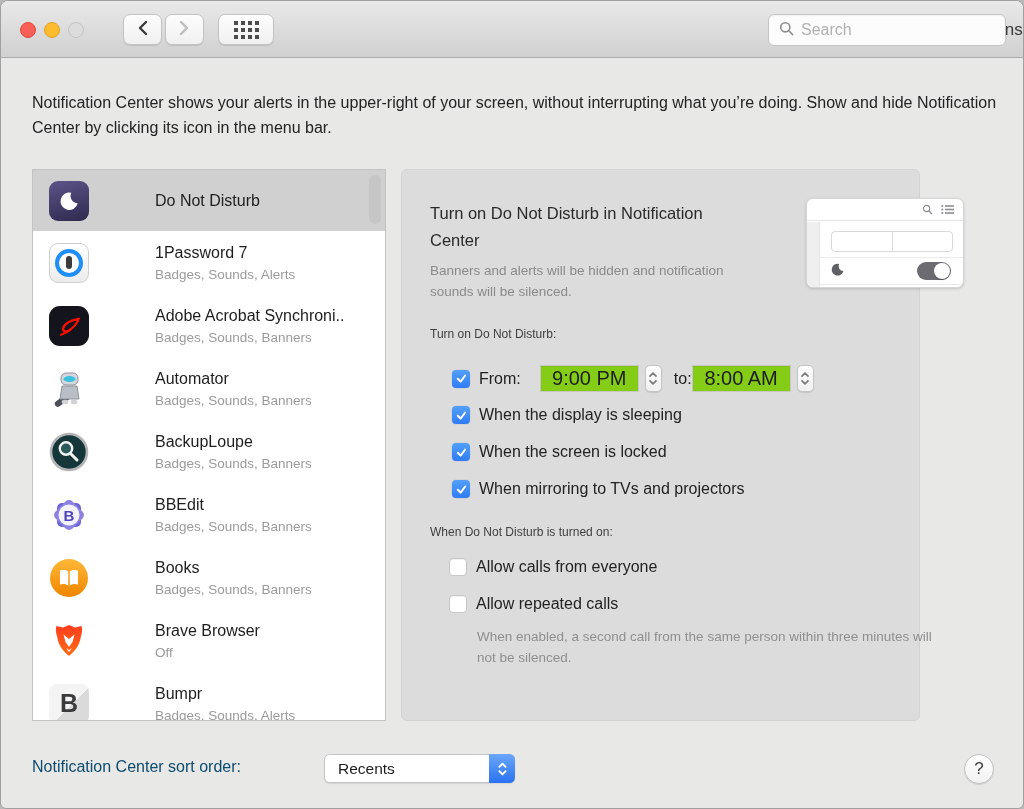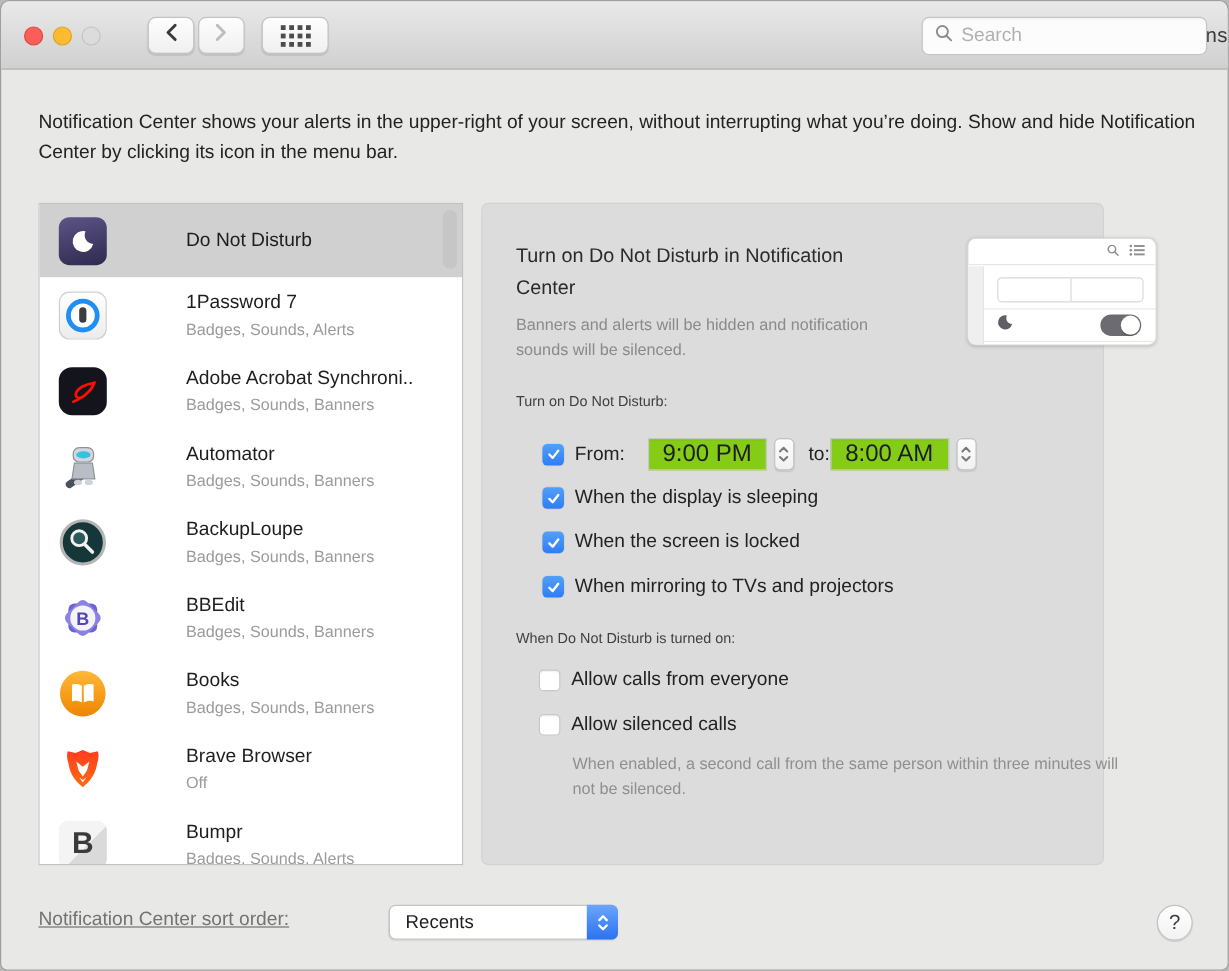--- a/index.html
+++ b/index.html
@@ -118,21 +118,21 @@
   .nc-seg { position:absolute; left:24px; top:32px; width:122px; height:21px;
             border:1px solid #d9d9d9; border-radius:4px; }
   .nc-seg::after { content:""; position:absolute; left:50%; top:0; bottom:0; width:1px; background:#d9d9d9; }
   .nc-togglerow { position:absolute; left:13px; right:0; top:58px; height:28px;
             border-top:1px solid #e9e9e9; border-bottom:1px solid #e9e9e9;
             display:flex; align-items:center; justify-content:space-between; padding:0 12px 0 10px; }
   .nc-toggle { width:34px; height:18px; border-radius:9px; background:#6b6b71; position:relative; }
   .nc-knob { position:absolute; right:1px; top:1px; width:16px; height:16px; border-radius:50%;
              background:#fff; box-shadow:0 1px 1px rgba(0,0,0,.3); }
   
-  .footer-label { position:absolute; left:31px; top:757px; font-size:16px; color:#737373;text-decoration:underline; }
+  .footer-label { position:absolute; left:31px; top:757px; font-size:16px; color:#0c4a6e; }
   .popup {
     position:absolute; left:323px; top:753px; width:191px; height:29px;
     background:#fff; border:1px solid #c4c4c4; border-radius:5.5px;
     display:flex; align-items:center; box-shadow:0 1px 1px rgba(0,0,0,.08);
   }
   .popup-value { font-size:15.5px; color:#1d1d1d; padding-left:13px; flex:1; }
   .popup-cap {
     width:26px; height:29px; margin:-1px -1px -1px 0; border-radius:0 5.5px 5.5px 0;
     background:linear-gradient(#6aa6f9,#2a72f1);
     display:flex; align-items:center; justify-content:center;
@@ -432,21 +432,21 @@
     </div>
 
     <div class="sec-label" style="top:355px">When Do Not Disturb is turned on:</div>
 
     <div class="check-row sub" style="top:388px">
       <span class="cb unchecked"></span>
       <span class="cb-label">Allow calls from everyone</span>
     </div>
     <div class="check-row sub" style="top:425px">
       <span class="cb unchecked"></span>
-      <span class="cb-label">Allow silenced calls</span>
+      <span class="cb-label">Allow repeated calls</span>
     </div>
 
     <div class="note">When enabled, a second call from the same person within three minutes will not be silenced.</div>
   </div>
 
   <div class="footer-label">Notification Center sort order:</div>
   <div class="popup">
     <span class="popup-value">Recents</span>
     <span class="popup-cap">
       <svg width="11" height="18" viewBox="0 0 11 18">

